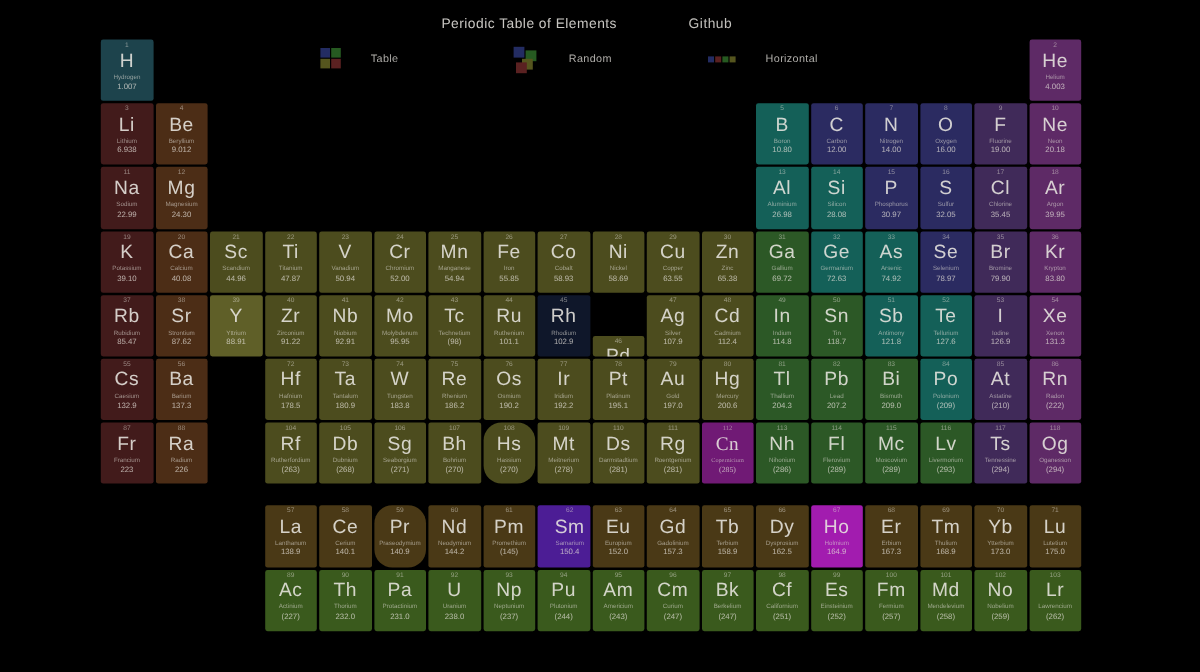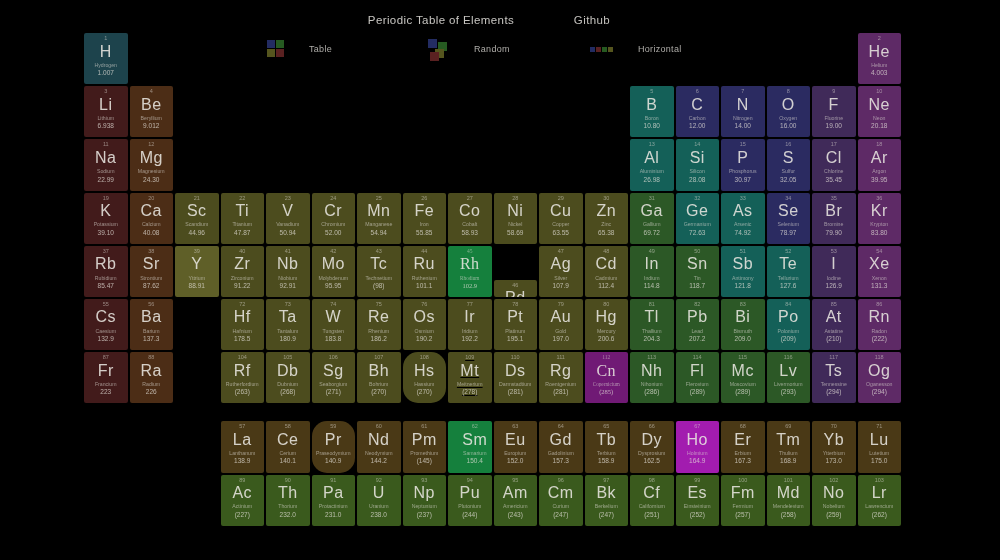--- a/index.html
+++ b/index.html
@@ -343,21 +343,21 @@
         <div class="sym">Tc</div>
         <div class="ename">Technetium</div>
         <div class="mass">(98)</div>
       </div>
       <div class="cell" style="grid-area: 5 / 8; background: rgb(76, 76, 30);">
         <div class="num">44</div>
         <div class="sym">Ru</div>
         <div class="ename">Ruthenium</div>
         <div class="mass">101.1</div>
       </div>
-      <div class="cell" style="grid-area: 5 / 9; background: #15803d; font-family: Liberation Serif, serif;">
+      <div class="cell" style="grid-area: 5 / 9; background: #0f172a;">
         <div class="num">45</div>
         <div class="sym">Rh</div>
         <div class="ename">Rhodium</div>
         <div class="mass">102.9</div>
       </div>
       <div class="cell" style="grid-area: 5 / 10; background: rgb(76, 76, 30); margin-top: 34px;">
         <div class="num">46</div>
         <div class="sym">Pd</div>
         <div class="ename">Palladium</div>
         <div class="mass">106.4</div>
@@ -547,21 +547,21 @@
         <div class="sym">Bh</div>
         <div class="ename">Bohrium</div>
         <div class="mass">(270)</div>
       </div>
       <div class="cell" style="grid-area: 7 / 8; background: rgb(76, 76, 30); border-radius: 15px;">
         <div class="num">108</div>
         <div class="sym">Hs</div>
         <div class="ename">Hassium</div>
         <div class="mass">(270)</div>
       </div>
-      <div class="cell" style="grid-area: 7 / 9; background: rgb(76, 76, 30); text-decoration: underline;">
+      <div class="cell" style="grid-area: 7 / 9; background: rgb(76, 76, 30);">
         <div class="num">109</div>
         <div class="sym">Mt</div>
         <div class="ename">Meitnerium</div>
         <div class="mass">(278)</div>
       </div>
       <div class="cell" style="grid-area: 7 / 10; background: rgb(76, 76, 30);">
         <div class="num">110</div>
         <div class="sym">Ds</div>
         <div class="ename">Darmstadtium</div>
         <div class="mass">(281)</div>
@@ -637,21 +637,21 @@
         <div class="sym">Nd</div>
         <div class="ename">Neodymium</div>
         <div class="mass">144.2</div>
       </div>
       <div class="cell" style="grid-area: 9 / 8; background: rgb(74, 57, 22);">
         <div class="num">61</div>
         <div class="sym">Pm</div>
         <div class="ename">Promethium</div>
         <div class="mass">(145)</div>
       </div>
-      <div class="cell" style="grid-area: 9 / 9; background: #15803d; padding-left: 10px;">
+      <div class="cell" style="grid-area: 9 / 9; background: #4c1d95; padding-left: 10px;">
         <div class="num">62</div>
         <div class="sym">Sm</div>
         <div class="ename">Samarium</div>
         <div class="mass">150.4</div>
       </div>
       <div class="cell" style="grid-area: 9 / 10; background: rgb(74, 57, 22);">
         <div class="num">63</div>
         <div class="sym">Eu</div>
         <div class="ename">Europium</div>
         <div class="mass">152.0</div>

